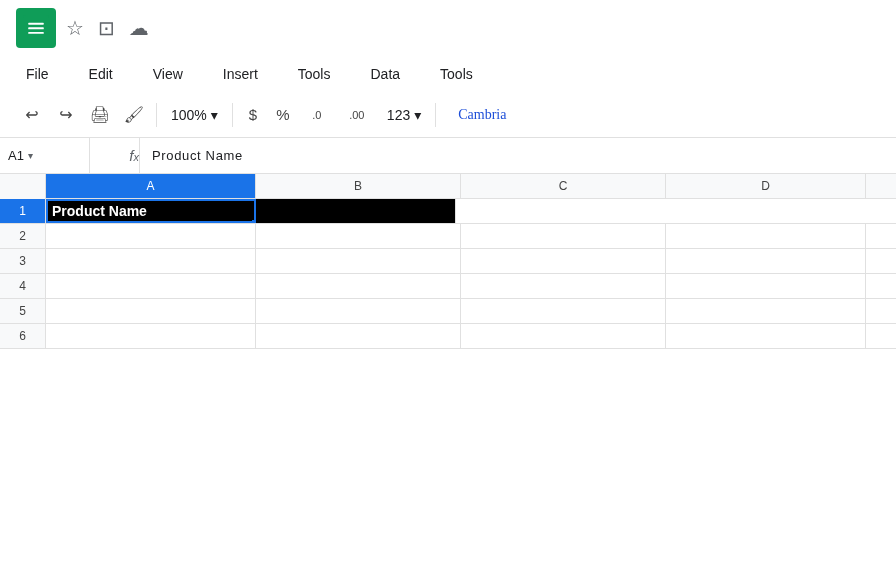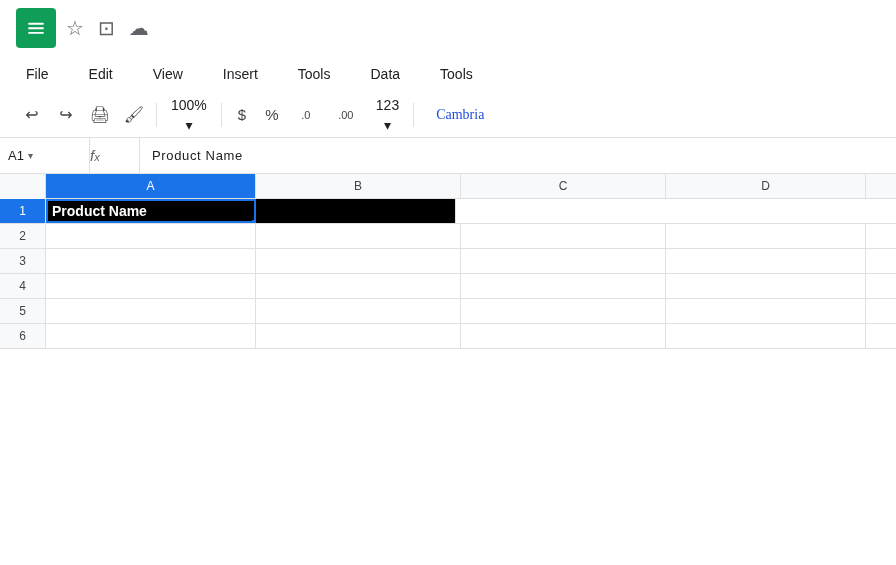--- a/index.html
+++ b/index.html
@@ -87,21 +87,20 @@
     }
     .zoom-selector {
       display: flex;
       align-items: center;
       padding: 4px 8px;
       border-radius: 4px;
       font-size: 14px;
       color: #202124;
       cursor: pointer;
       gap: 4px;
-      flex-direction: column;
     }
     .currency-btn {
       width: 28px;
       height: 28px;
       display: flex;
       align-items: center;
       justify-content: center;
       font-size: 15px;
       color: #444;
       cursor: pointer;
@@ -134,21 +133,21 @@
       padding: 0 8px;
       border-right: 1px solid #e0e0e0;
       font-size: 13px;
       color: #202124;
       gap: 4px;
       height: 100%;
     }
     .fx-label {
       display: flex;
       align-items: center;
-      justify-content: flex-start;
+      justify-content: flex-end;
       width: 50px;
       color: #5F6368;
       font-size: 15px;
       font-style: italic;
       border-right: 1px solid #e0e0e0;
       height: 100%;
     }
     .formula-content {
       padding: 0 12px;
       font-size: 13px;

